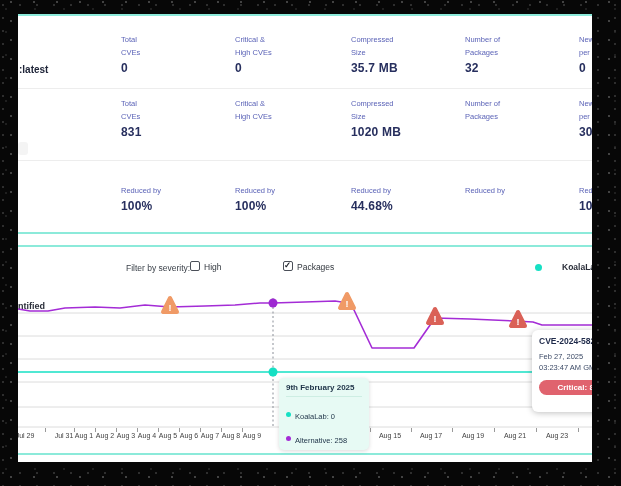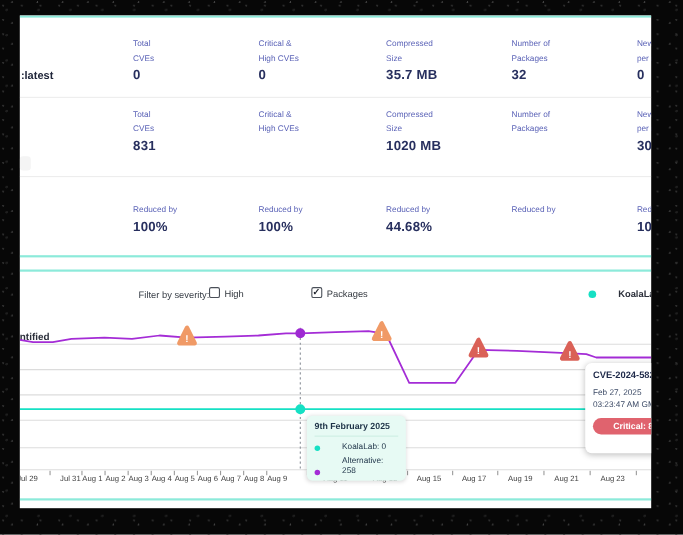--- a/index.html
+++ b/index.html
@@ -34,21 +34,21 @@
   #chart-svg{position:absolute;left:0;top:0;pointer-events:none;}
   #xaxis{position:absolute;left:0;top:418px;width:574px;height:12px;}
   #xaxis span{position:absolute;top:0;transform:translateX(-50%);font-size:7px;color:#3f3f3f;white-space:nowrap;}
   .tick{position:absolute;top:-4px;width:1px;height:4px;background:#9a9a9a;}
   .tooltip{
     position:absolute;left:261px;top:364px;width:76px;
     background:#e7faf4;border-radius:5px;box-shadow:0 1px 4px rgba(0,0,0,.15);
     padding:5px 7px;z-index:5;
   }
   .tooltip-title{font-size:8px;font-weight:bold;color:#1d3247;padding-bottom:4px;border-bottom:1px solid #cdeee3;}
-  .tt-item{display:flex;align-items:flex-end;gap:20px;margin-top:4px;font-size:7.5px;color:#1d3247;}
+  .tt-item{display:flex;align-items:flex-start;gap:4px;margin-top:15px;font-size:7.5px;color:#1d3247;}
   .tt-dot{width:5px;height:5px;border-radius:50%;flex:none;}
   .cve-card{
     position:absolute;left:514px;top:316px;width:94px;height:82px;
     background:#fff;border-radius:6px;box-shadow:0 1px 6px rgba(0,0,0,.25);
     padding:6px 7px;box-sizing:border-box;z-index:6;
   }
   .cve-title{font-size:8.5px;font-weight:bold;color:#1f2a4a;margin-bottom:6px;}
   .cve-line{font-size:7.5px;color:#3c4a66;line-height:1.4;}
   .cve-badge{margin-top:7px;border-radius:10px;padding:3px 6px;text-align:center;
     font-size:8px;font-weight:bold;color:#fff;}

